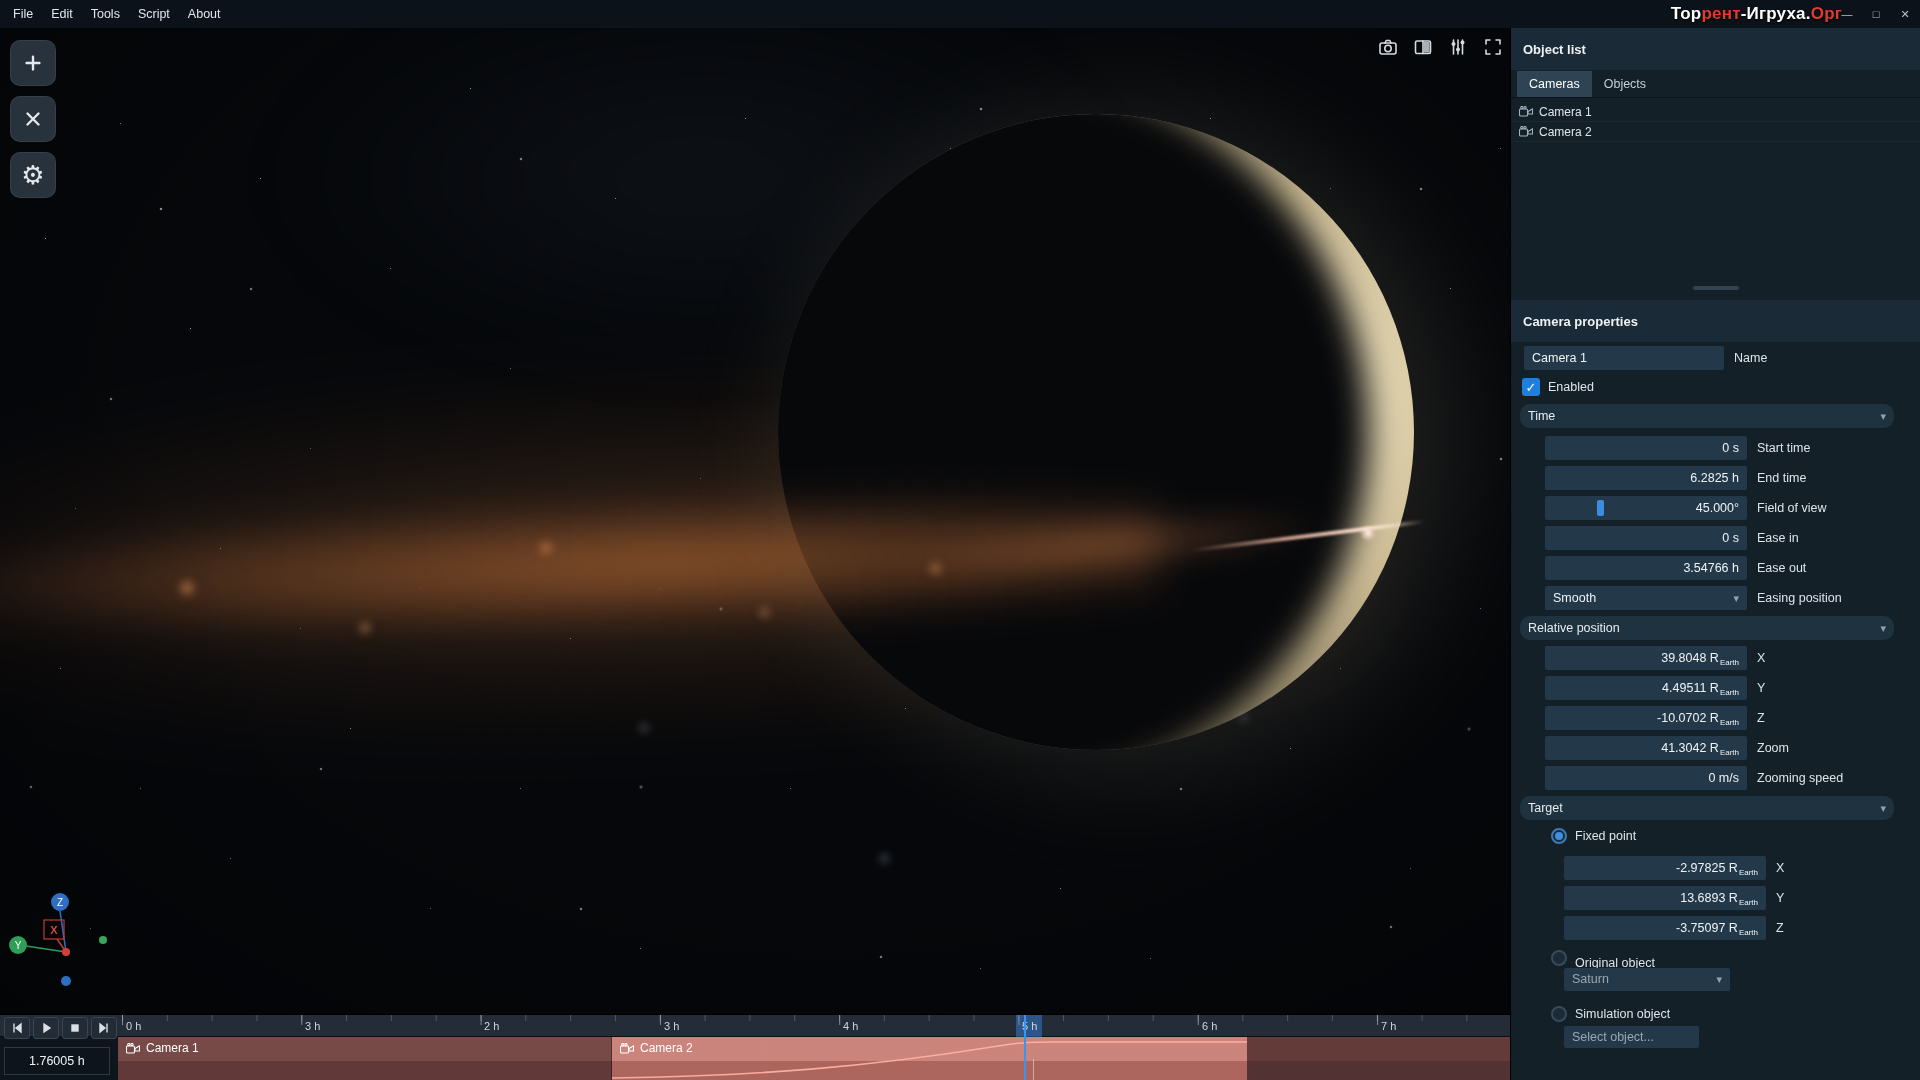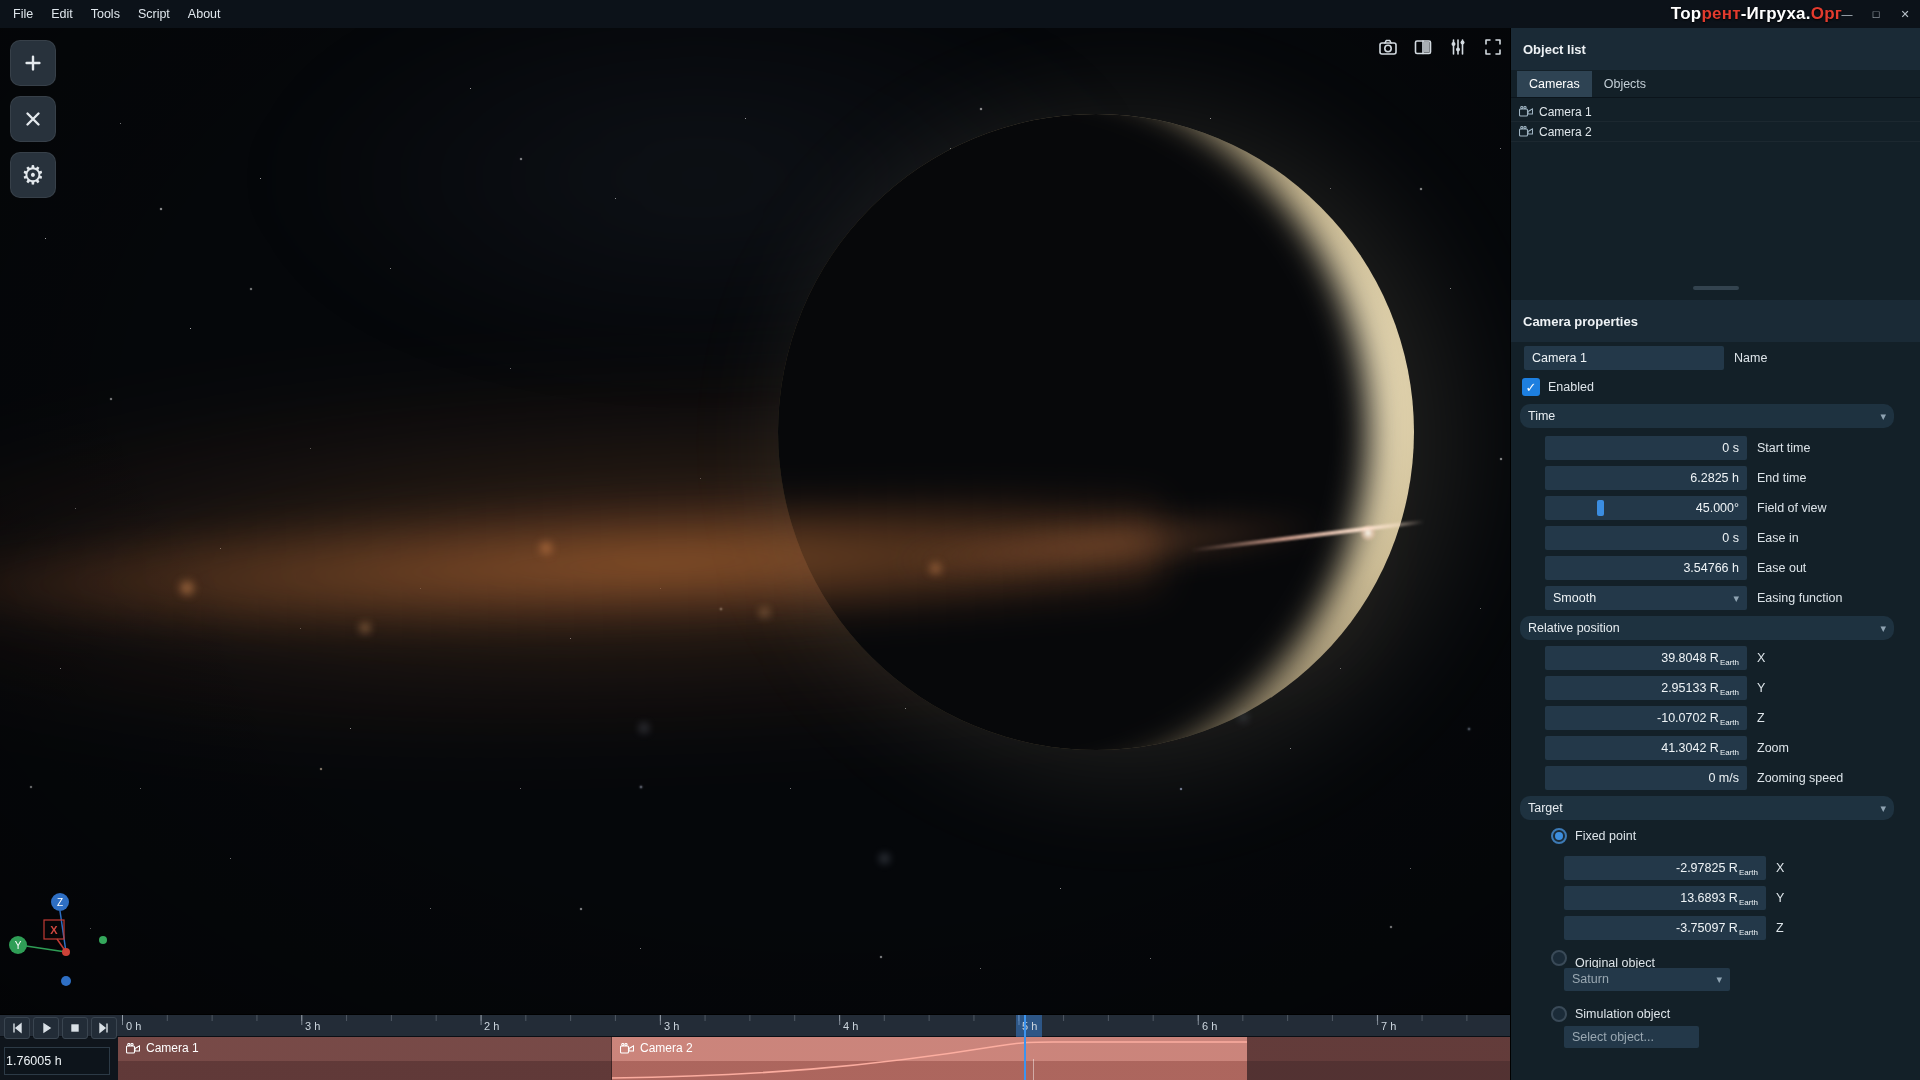--- a/index.html
+++ b/index.html
@@ -137,21 +137,21 @@
   .clip-label { position:absolute; top:4px; left:8px; display:flex; align-items:center; gap:6px; font-size:12px; color:#fff; white-space:nowrap; }
   .clip-label .cam-ic { color:#fff; }
   .ease-curve { position:absolute; left:118px; top:0; }
   .playhead { position:absolute; left:1024px; top:0; width:2px; height:66px; background:#3b94f0; z-index:6; }
   .ghost-line { position:absolute; left:1033px; top:22px; width:1px; height:44px; background:rgba(255,255,255,.45); z-index:5; }
   .transport { position:absolute; left:4px; top:2px; display:flex; gap:3px; z-index:7; }
   .tr-btn { width:26px; height:22px; background:#222c37; border:1px solid #3a4550; border-radius:3px;
     display:flex; align-items:center; justify-content:center; cursor:default; }
   .tr-btn svg { stroke:#d9e0e6; fill:#d9e0e6; stroke-width:1.4; stroke-linecap:round; }
   .time-display { position:absolute; left:4px; top:32px; width:106px; height:28px; background:#0d141b;
-    border:1px solid #2c3a46; display:flex; align-items:center; padding-left:1px; color:#eef3f6; font-size:12.5px; z-index:7; }
+    border:1px solid #2c3a46; display:flex; align-items:center; padding-left:24px; color:#eef3f6; font-size:12.5px; z-index:7; }
 </style>
 </head>
 <body>
 
 <div class="app">
 
   <header class="titlebar">
     <nav class="menu">
       <span class="menu-item">File</span>
       <span class="menu-item">Edit</span>
@@ -323,33 +323,33 @@
     </div>
     <div class="prow" style="left:34px; top:528px;">
       <div class="pinput"><span>3.54766 h</span></div>
       <span class="plabel">Ease out</span>
     </div>
     <div class="prow" style="left:34px; top:558px;">
       <div class="pinput left dropdown">
           <span>Smooth</span>
           <span class="chev">▾</span>
         </div>
-      <span class="plabel">Easing function</span>
+      <span class="plabel">Easing position</span>
     </div>
 
     <div class="sec-header" style="top:588px;">
       <span>Relative position</span>
         <span class="chev">▾</span>
     </div>
     <div class="prow" style="left:34px; top:618px;">
       <div class="pinput"><span>39.8048 R</span><span class="sub">Earth</span></div>
       <span class="plabel">X</span>
     </div>
     <div class="prow" style="left:34px; top:648px;">
-      <div class="pinput"><span>2.95133 R</span><span class="sub">Earth</span></div>
+      <div class="pinput"><span>4.49511 R</span><span class="sub">Earth</span></div>
       <span class="plabel">Y</span>
     </div>
     <div class="prow" style="left:34px; top:678px;">
       <div class="pinput"><span>-10.0702 R</span><span class="sub">Earth</span></div>
       <span class="plabel">Z</span>
     </div>
     <div class="prow" style="left:34px; top:708px;">
       <div class="pinput"><span>41.3042 R</span><span class="sub">Earth</span></div>
       <span class="plabel">Zoom</span>
     </div>

